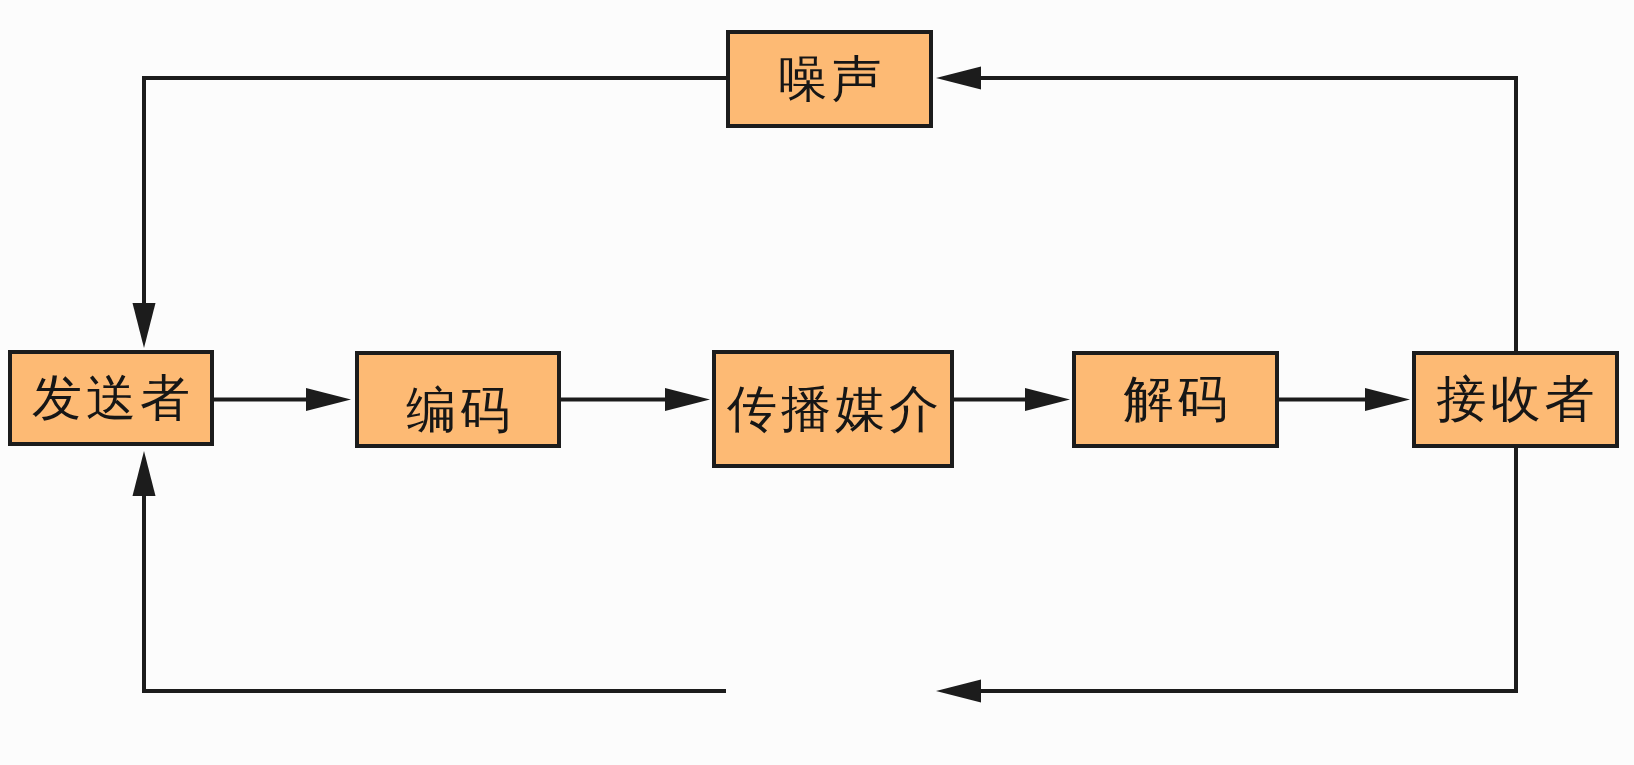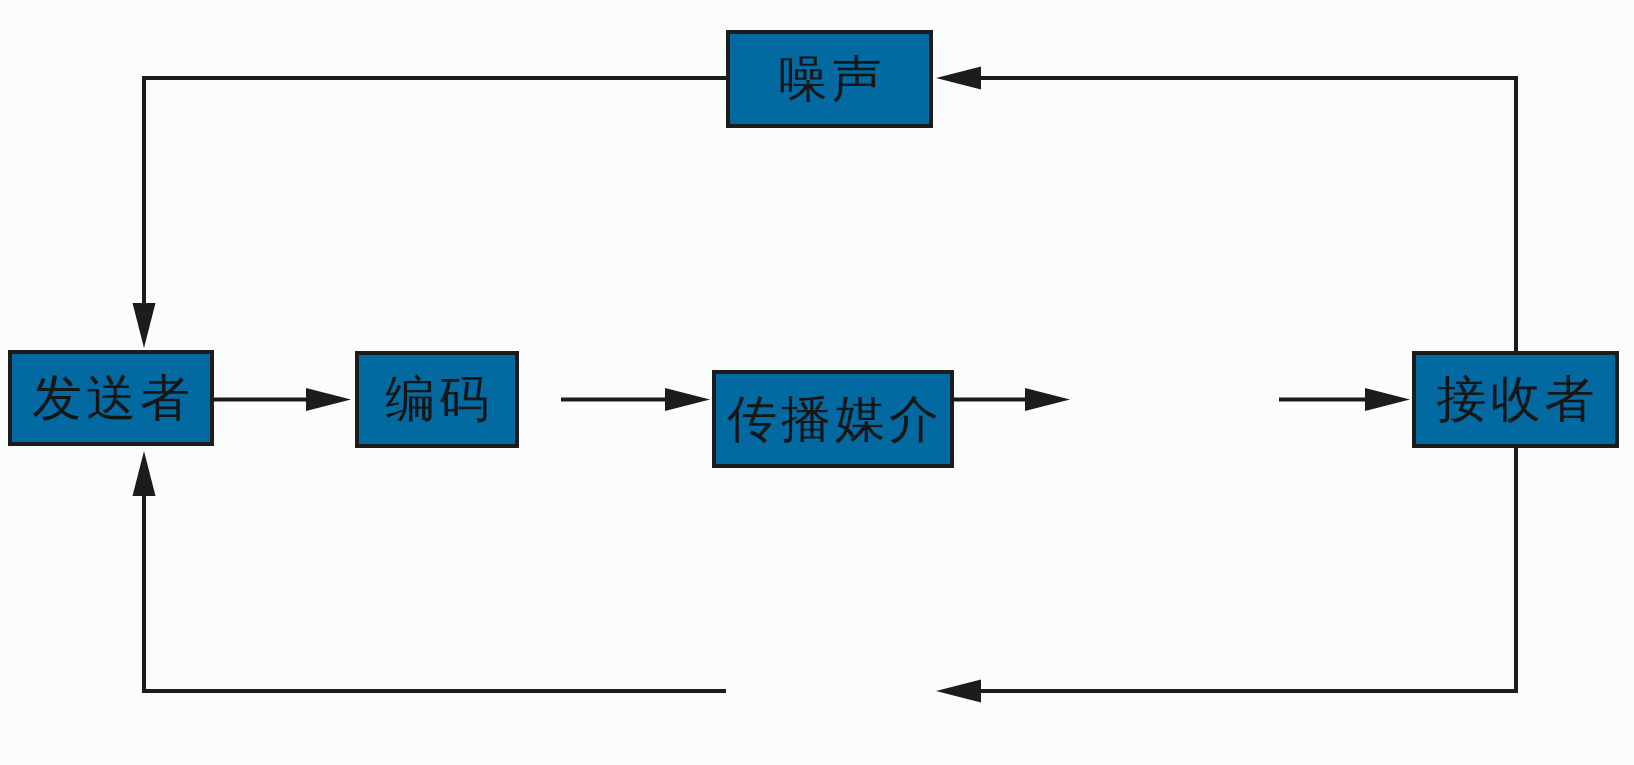--- a/index.html
+++ b/index.html
@@ -14,34 +14,34 @@
   }
   .wires {
     position: absolute;
     left: 0; top: 0;
     width: 1634px; height: 765px;
   }
   .node {
     position: absolute;
     box-sizing: border-box;
     border: 4px solid #1c1c1c;
-    background: #0369a1;
+    background: #fdba74;
     display: flex;
     align-items: center;
     justify-content: center;
     font-size: 50px;
     letter-spacing: 4px;
     color: #161616;
     white-space: nowrap;
   }
   .node span { transform: translateX(2px); } 
   #node-noise    { left: 726px;  top: 30px;  width: 207px; height: 98px; }
   #node-sender   { left: 8px;    top: 350px; width: 206px; height: 96px; }
-  #node-encode   { left: 355px;  top: 351px; width: 164px; height: 97px; }
-  #node-medium   { left: 712px;  top: 370px; width: 242px; height: 98px; }
+  #node-encode   { left: 355px;  top: 351px; width: 206px; height: 97px; align-items: flex-end; }
+  #node-medium   { left: 712px;  top: 350px; width: 242px; height: 118px; }
   #node-decode   { left: 1072px; top: 351px; width: 207px; height: 97px; }
   #node-receiver { left: 1412px; top: 351px; width: 207px; height: 97px; }
   #node-feedback { left: 726px;  top: 641px; width: 207px; height: 95px; }
 </style>
 </head>
 <body>
 
 <div class="canvas">
 
   <svg class="wires" viewBox="0 0 1634 765" xmlns="http://www.w3.org/2000/svg">
@@ -79,19 +79,22 @@
   </div>
 
   <div class="node" id="node-encode">
     <span>编码</span>
   </div>
 
   <div class="node" id="node-medium">
     <span>传播媒介</span>
   </div>
 
+  <div class="node" id="node-decode">
+    <span>解码</span>
+  </div>
 
   <div class="node" id="node-receiver">
     <span>接收者</span>
   </div>
 
 
 </div>
 
 </body></html>

